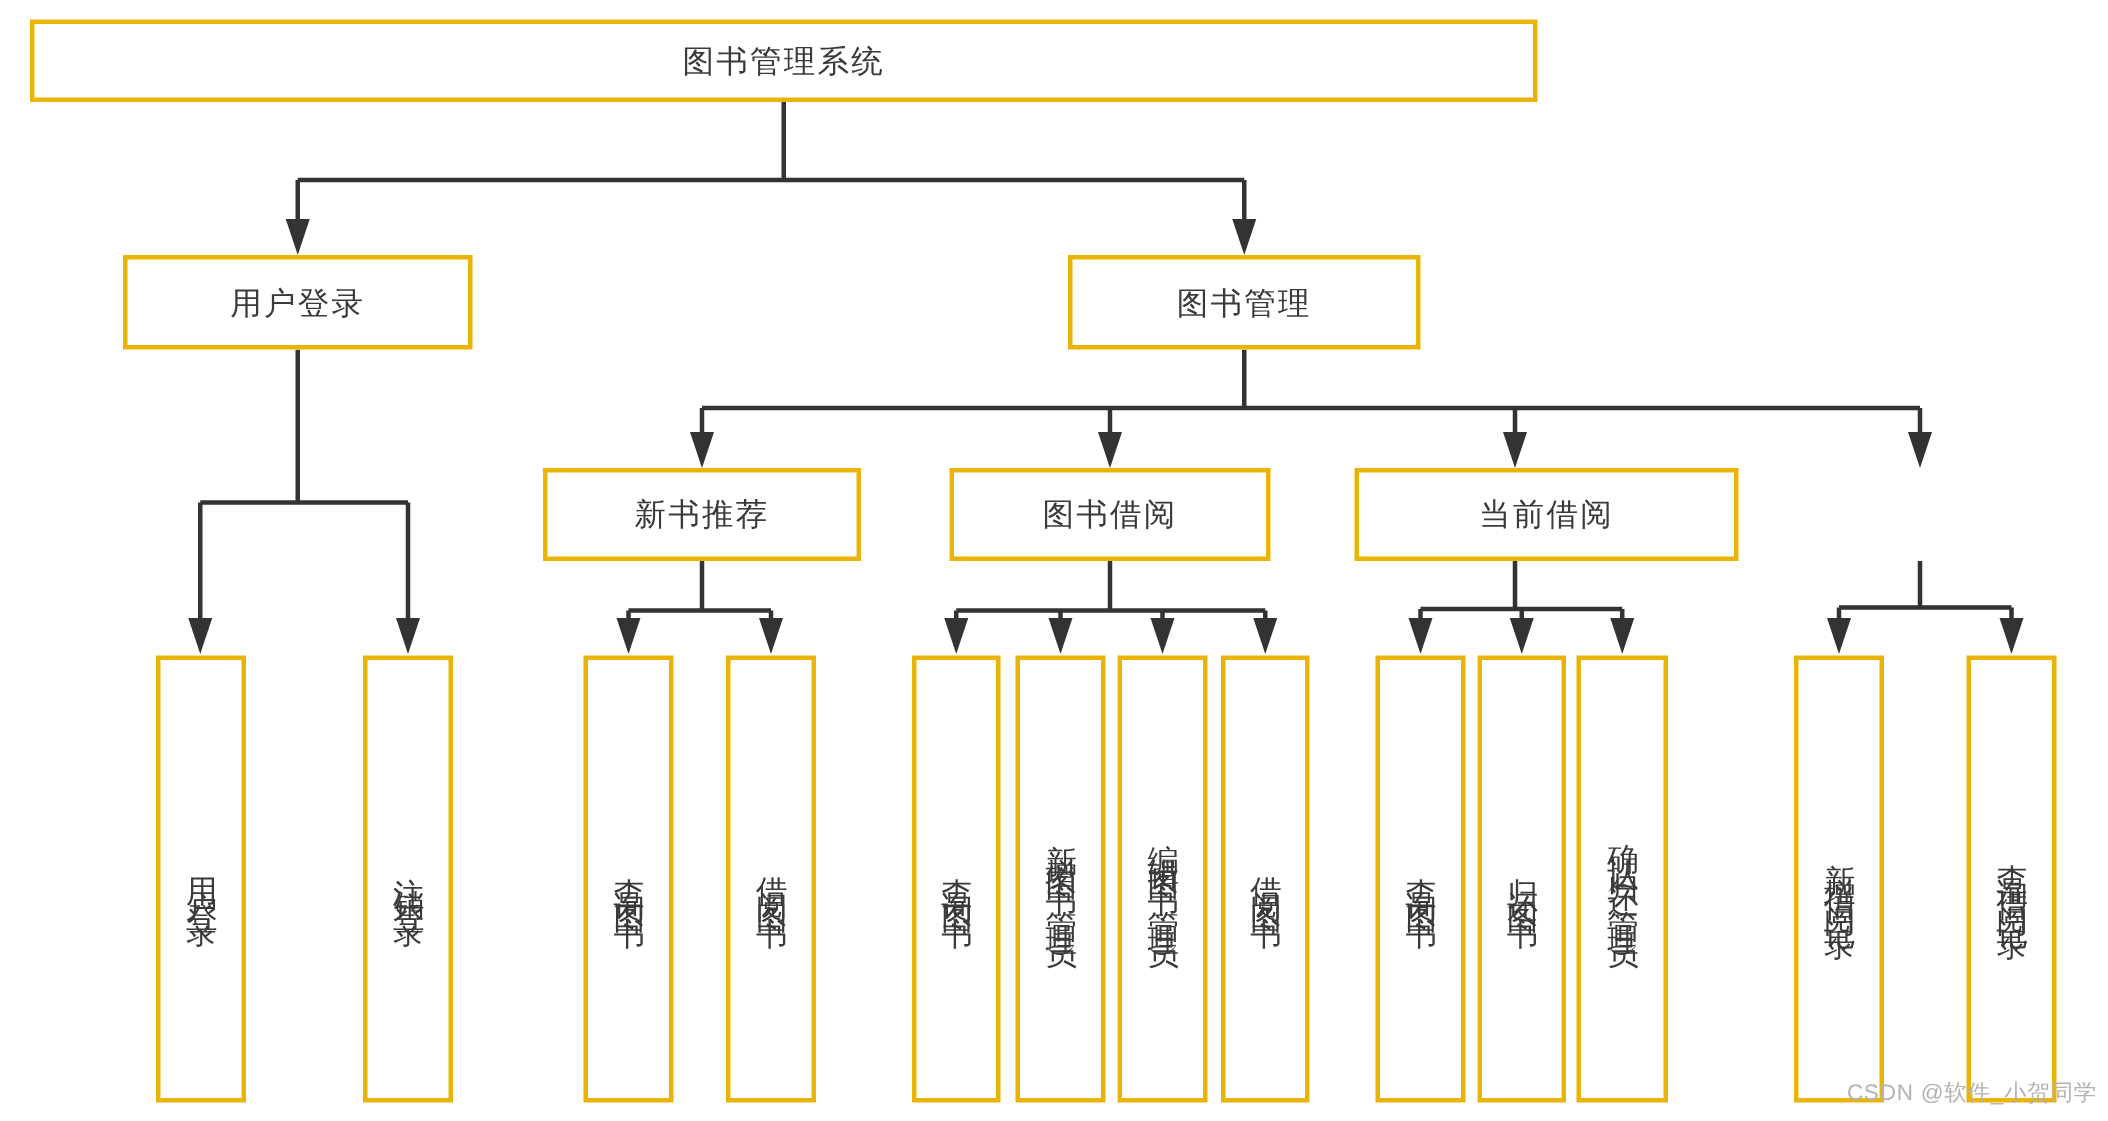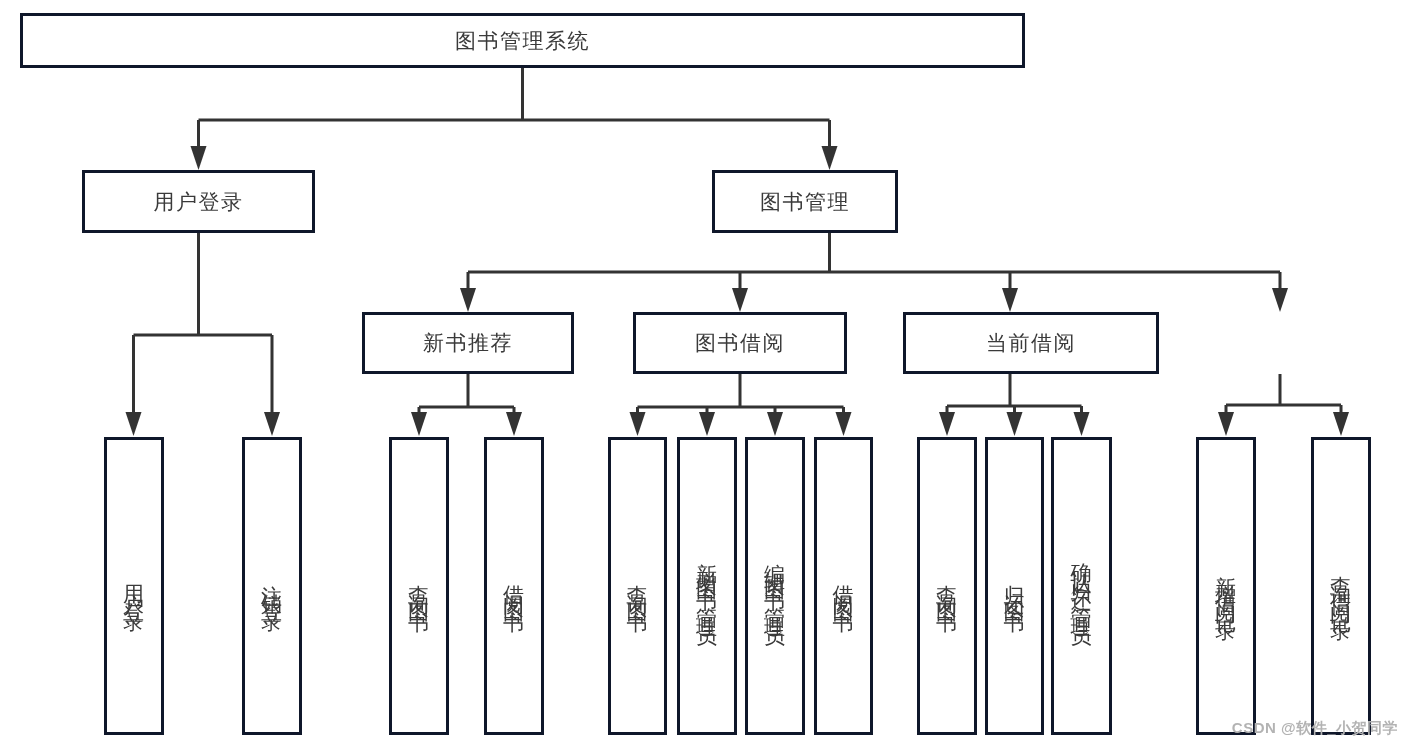--- a/index.html
+++ b/index.html
@@ -26,21 +26,21 @@
     stroke-width: 3;
     fill: none;
   }
   #wires polygon {
     fill: #333333;
     stroke: none;
   }
   .node {
     position: absolute;
     box-sizing: border-box;
-    border: 3px solid #0f172a;
+    border: 3px solid #eab308;
     background: #ffffff;
     color: #3a3a3a;
     display: flex;
     align-items: center;
     justify-content: center;
     z-index: 2;
   }
   .h-node {
     font-size: 21px;
     letter-spacing: 1.5px;
@@ -58,21 +58,20 @@
     position: absolute;
     left: 1186px;
     top: 719px;
     width: 212px;
     font-size: 15px;
     color: #b3b3b3;
     letter-spacing: 0.5px;
     white-space: nowrap;
     z-index: 3;
     text-align: right;
-    font-weight: bold;
   }
 </style>
 </head>
 <body>
 
 <div id="canvas">
 
   <svg id="wires" width="1405" height="747">
 
     <path d="M522.5,68 V120 M198.5,120 H829.5 M198.5,120 V160 M829.5,120 V160"></path>
@@ -109,21 +108,21 @@
     <polygon points="1333,412 1349,412 1341,436"></polygon>
   </svg>
 
   <div class="node h-node" style="left:20px; top:13px; width:1005px; height:55px;">
     <span>图书管理系统</span>
   </div>
 
   <div class="node h-node" style="left:82px; top:170px; width:233px; height:63px;">
     <span>用户登录</span>
   </div>
-  <div class="node h-node" style="left:712px; top:170px; width:186px; height:63px;">
+  <div class="node h-node" style="left:712px; top:170px; width:235px; height:63px;">
     <span>图书管理</span>
   </div>
 
   <div class="node h-node" style="left:362px; top:312px; width:212px; height:62px;">
     <span>新书推荐</span>
   </div>
   <div class="node h-node" style="left:633px; top:312px; width:214px; height:62px;">
     <span>图书借阅</span>
   </div>
   <div class="node h-node" style="left:903px; top:312px; width:256px; height:62px;">

